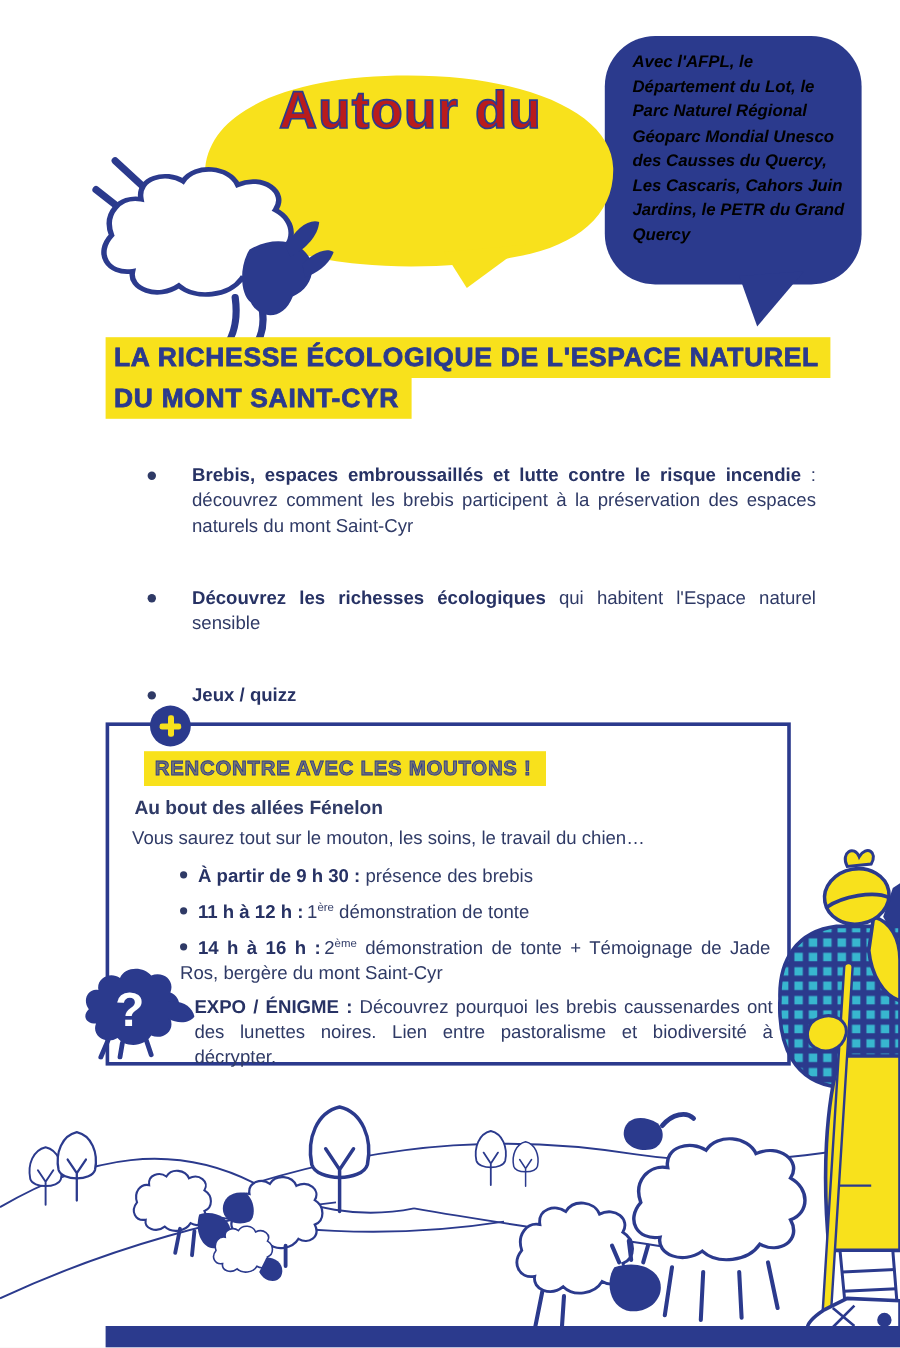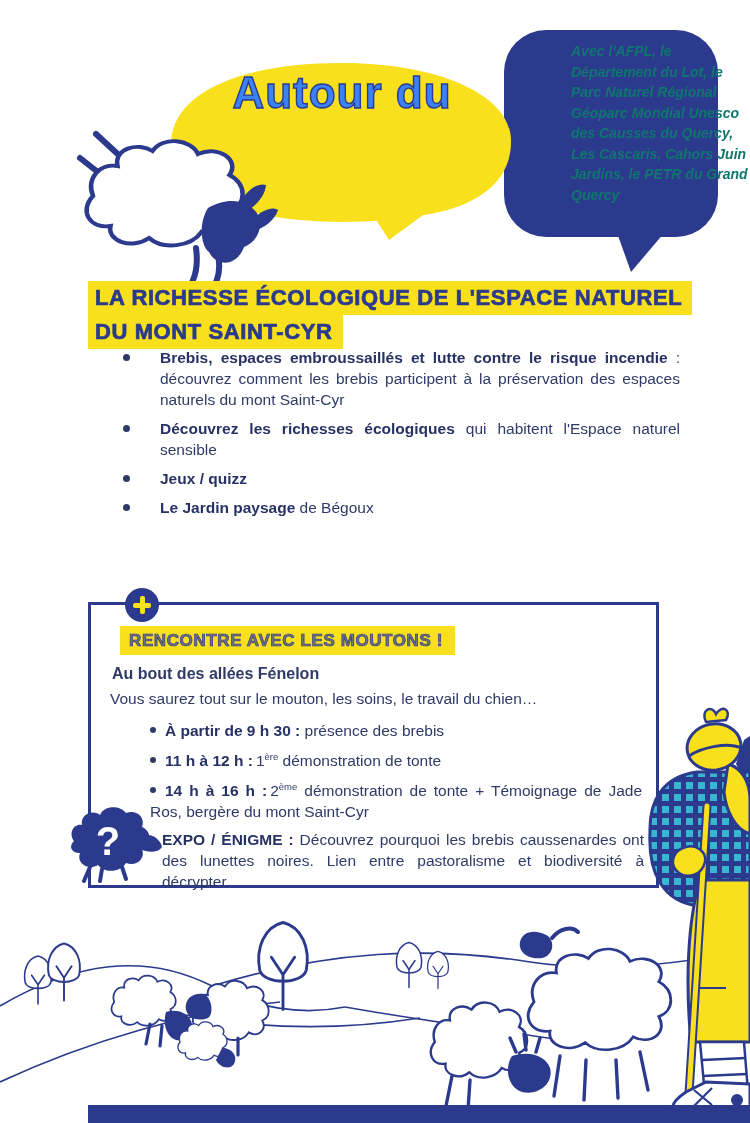--- a/index.html
+++ b/index.html
@@ -3,36 +3,36 @@
 <meta charset="utf-8">
 <style>
   html,body{margin:0;padding:0;}
   body{background:#e8e8e8;font-family:"Liberation Sans",sans-serif;}
   .page{position:relative;width:750px;height:1123px;background:#ffffff;margin:0 auto;overflow:hidden;color:#2f3a66;}
   svg{display:block;}
   .abs{position:absolute;}
 
   
   .title{left:168px;top:68px;width:348px;text-align:center;
-         font-weight:bold;color:#3b82f6;font-size:44px;line-height:49px;
+         font-weight:bold;color:#b91c1c;font-size:44px;line-height:49px;
          letter-spacing:1px;-webkit-text-stroke:1.4px #2b3a8d;}
-  .partners{left:527px;top:41px;width:178px;color:#0f766e;font-style:italic;
-            font-weight:bold;font-size:14px;line-height:20.5px;margin-left:44px;}
+  .partners{left:527px;top:41px;width:178px;color:#000000;font-style:italic;
+            font-weight:bold;font-size:14px;line-height:20.5px;}
 
   
   .h1wrap{left:88px;top:281px;}
   .hl{display:inline-block;background:#f8e11c;color:#2b3a8d;font-weight:bold;
       font-size:22px;letter-spacing:0.6px;padding:4px 10px 4px 7px;
       -webkit-text-stroke:0.7px #2b3a8d;}
   .h1wrap .hl{display:table;}
 
   
   .features{left:120px;top:347px;width:560px;list-style:none;margin:0;padding:0;
             font-size:15.5px;line-height:21px;}
-  .features li{position:relative;padding-left:40px;margin-bottom:8px;text-align:justify;}
+  .features li{position:relative;padding-left:40px;margin-bottom:8px;text-align:justify;margin-top:39px;}
   .fdot{position:absolute;left:3px;top:7px;width:7px;height:7px;border-radius:50%;background:#2f3a66;}
   .features b, .mbox b{color:#273264;}
   .quizz{display:flex;}
   .quizz .qlabel{width:98px;flex:0 0 98px;}
   .qlines div{white-space:nowrap;}
   .qlines .q2{margin-top:5px;padding-left:5px;}
 
   
   .mbox{left:88px;top:602px;width:565px;height:280px;border:3px solid #2b3a8d;background:#fff;
         font-size:15.5px;line-height:21px;}

